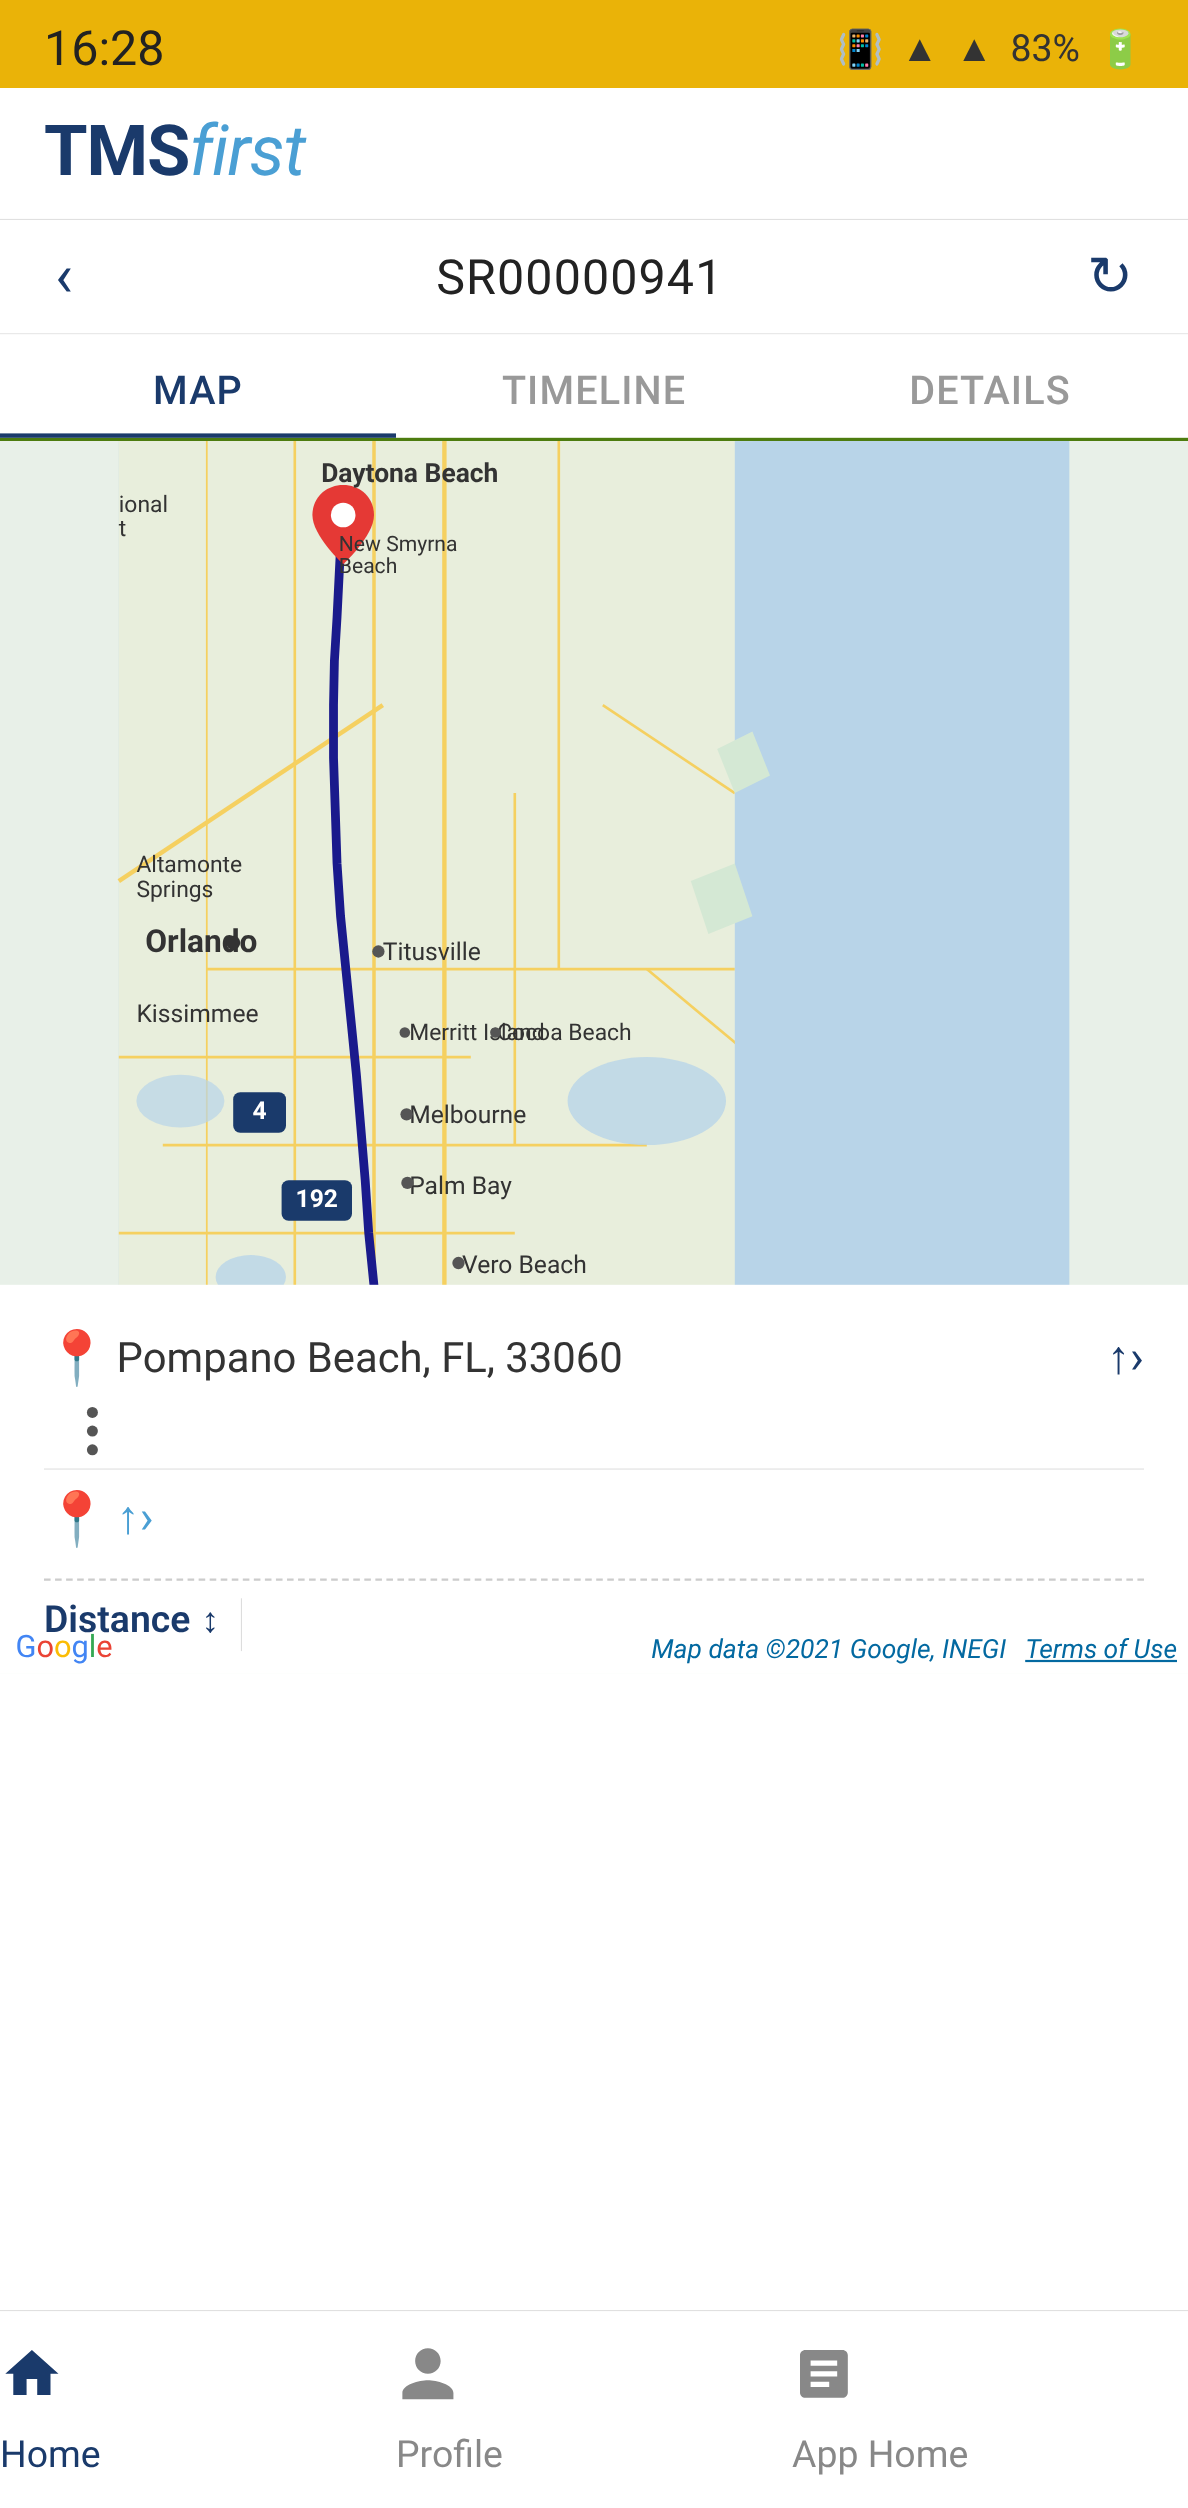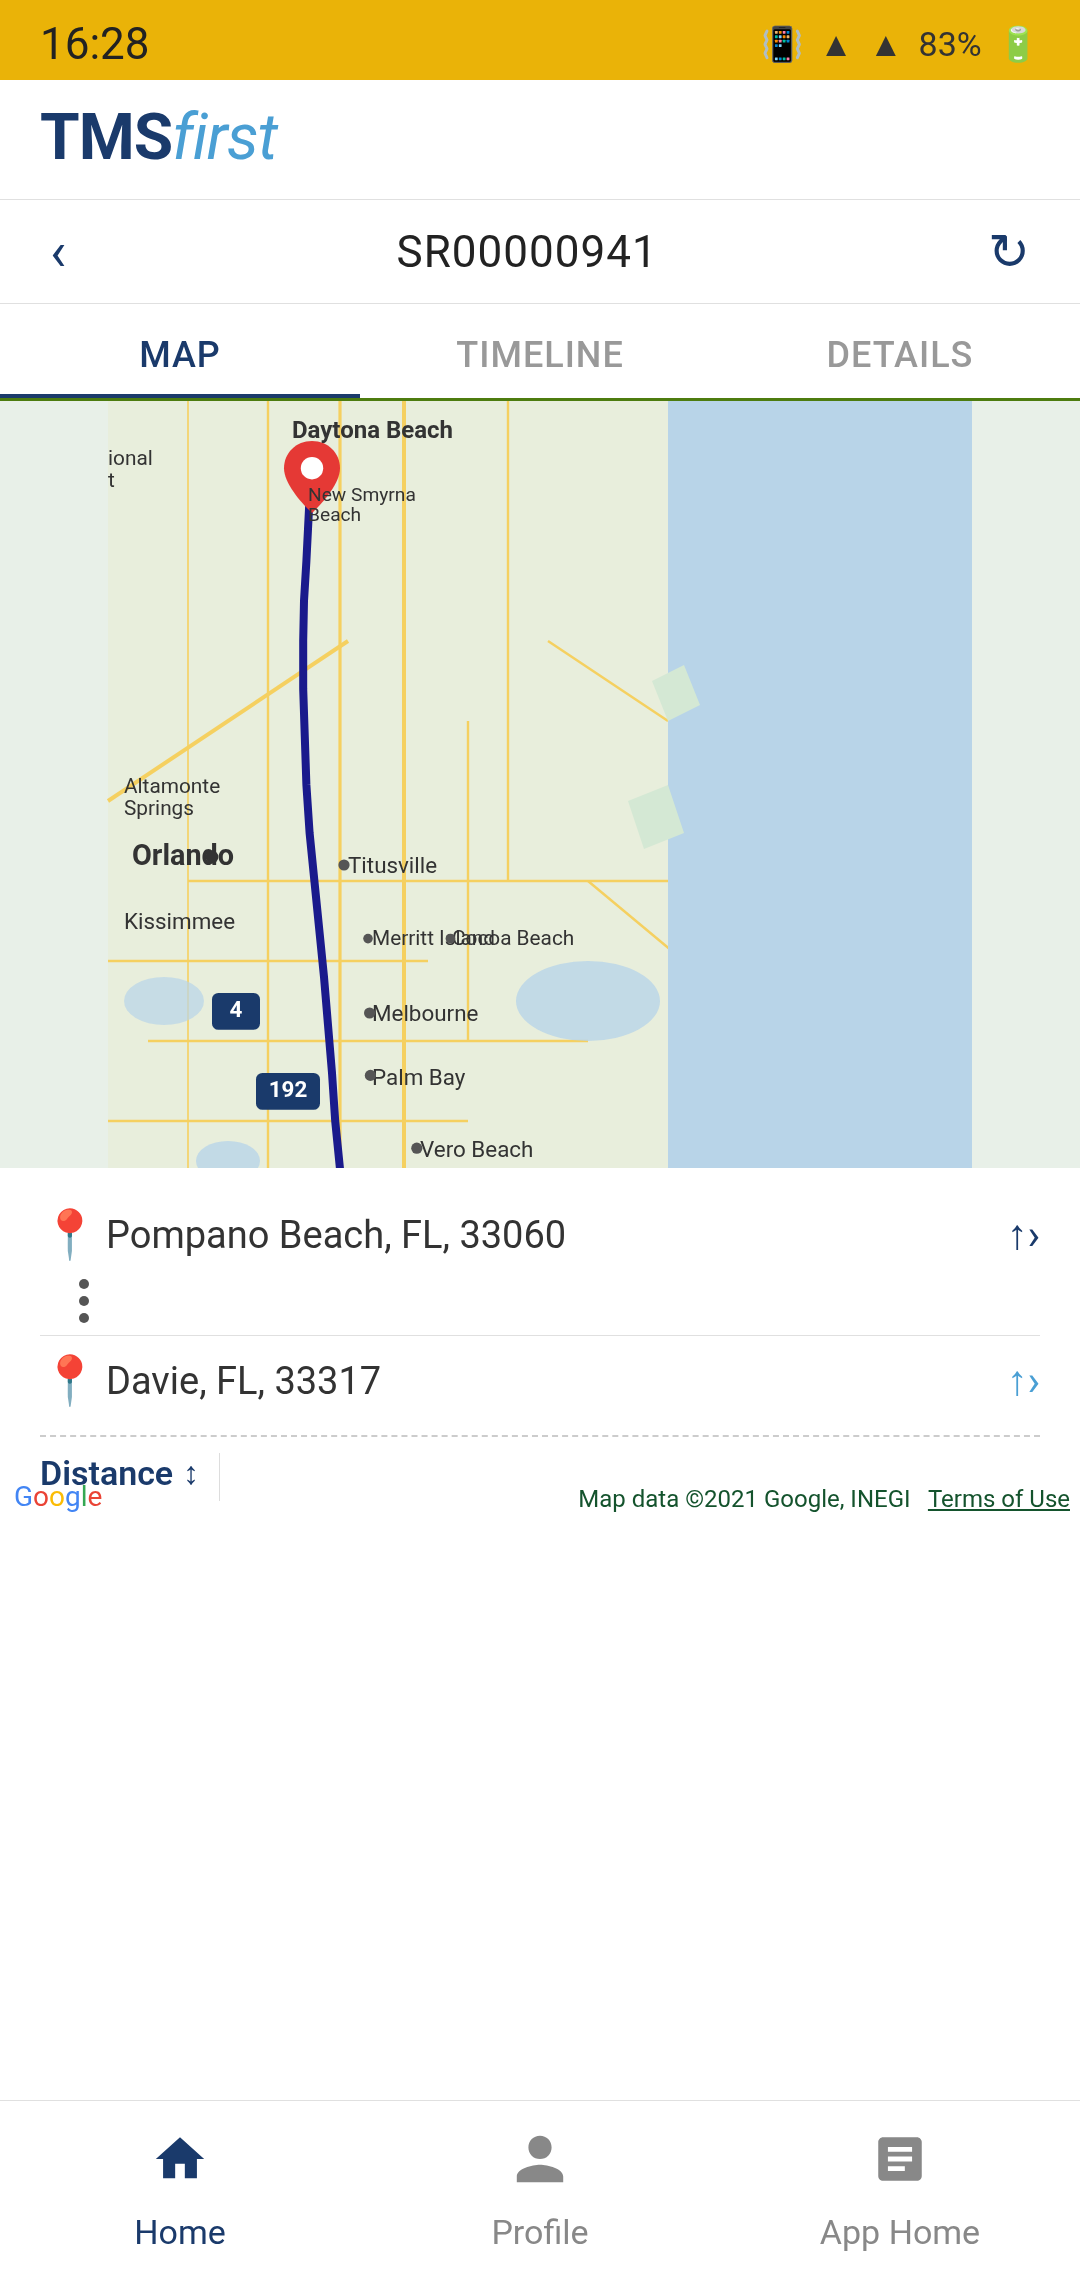--- a/index.html
+++ b/index.html
@@ -229,41 +229,41 @@
     .google-o2 { color: #FBBC05; }
     .google-g2 { color: #4285F4; }
     .google-l { color: #34A853; }
     .google-e { color: #EA4335; }
 
     .map-credit {
       position: absolute;
       bottom: 8px;
       right: 10px;
       font-size: 24px;
-      color: #14532d;
+      color: #0369a1;
       z-index: 11;
+      font-style: italic;
     }
 
     
     .bottom-nav {
       position: absolute;
       bottom: 0;
       left: 0;
       right: 0;
       height: 180px;
       background: #fff;
       border-top: 1px solid #e0e0e0;
       display: flex;
       align-items: center;
     }
     .nav-item {
       flex: 1;
       display: flex;
       flex-direction: column;
-      align-items: center;
       justify-content: center;
       gap: 10px;
       cursor: pointer;
       padding: 16px 0;
     }
     .nav-item-icon {
       font-size: 58px;
     }
     .nav-item-label {
       font-size: 34px;
@@ -428,21 +428,20 @@
     <div class="location-dots" style="margin-left: 22px;">
       <div class="dot"></div>
       <div class="dot"></div>
       <div class="dot"></div>
     </div>
 
     <hr class="location-divider">
 
     <div class="location-row">
       <span class="location-icon" style="color:#e53935; font-size:48px;">📍</span>
-      <span class="location-text">Davie, FL, 33317</span>
       <span class="navigate-icon" style="color:#4a9fd4;">↑›</span>
     </div>
 
     <hr class="dashed-divider">
 
     <div class="stats-row">
       <div class="stat-col">
         <div class="stat-label">
           <span>Distance</span>
           <span class="stat-label-icon">↕</span>

